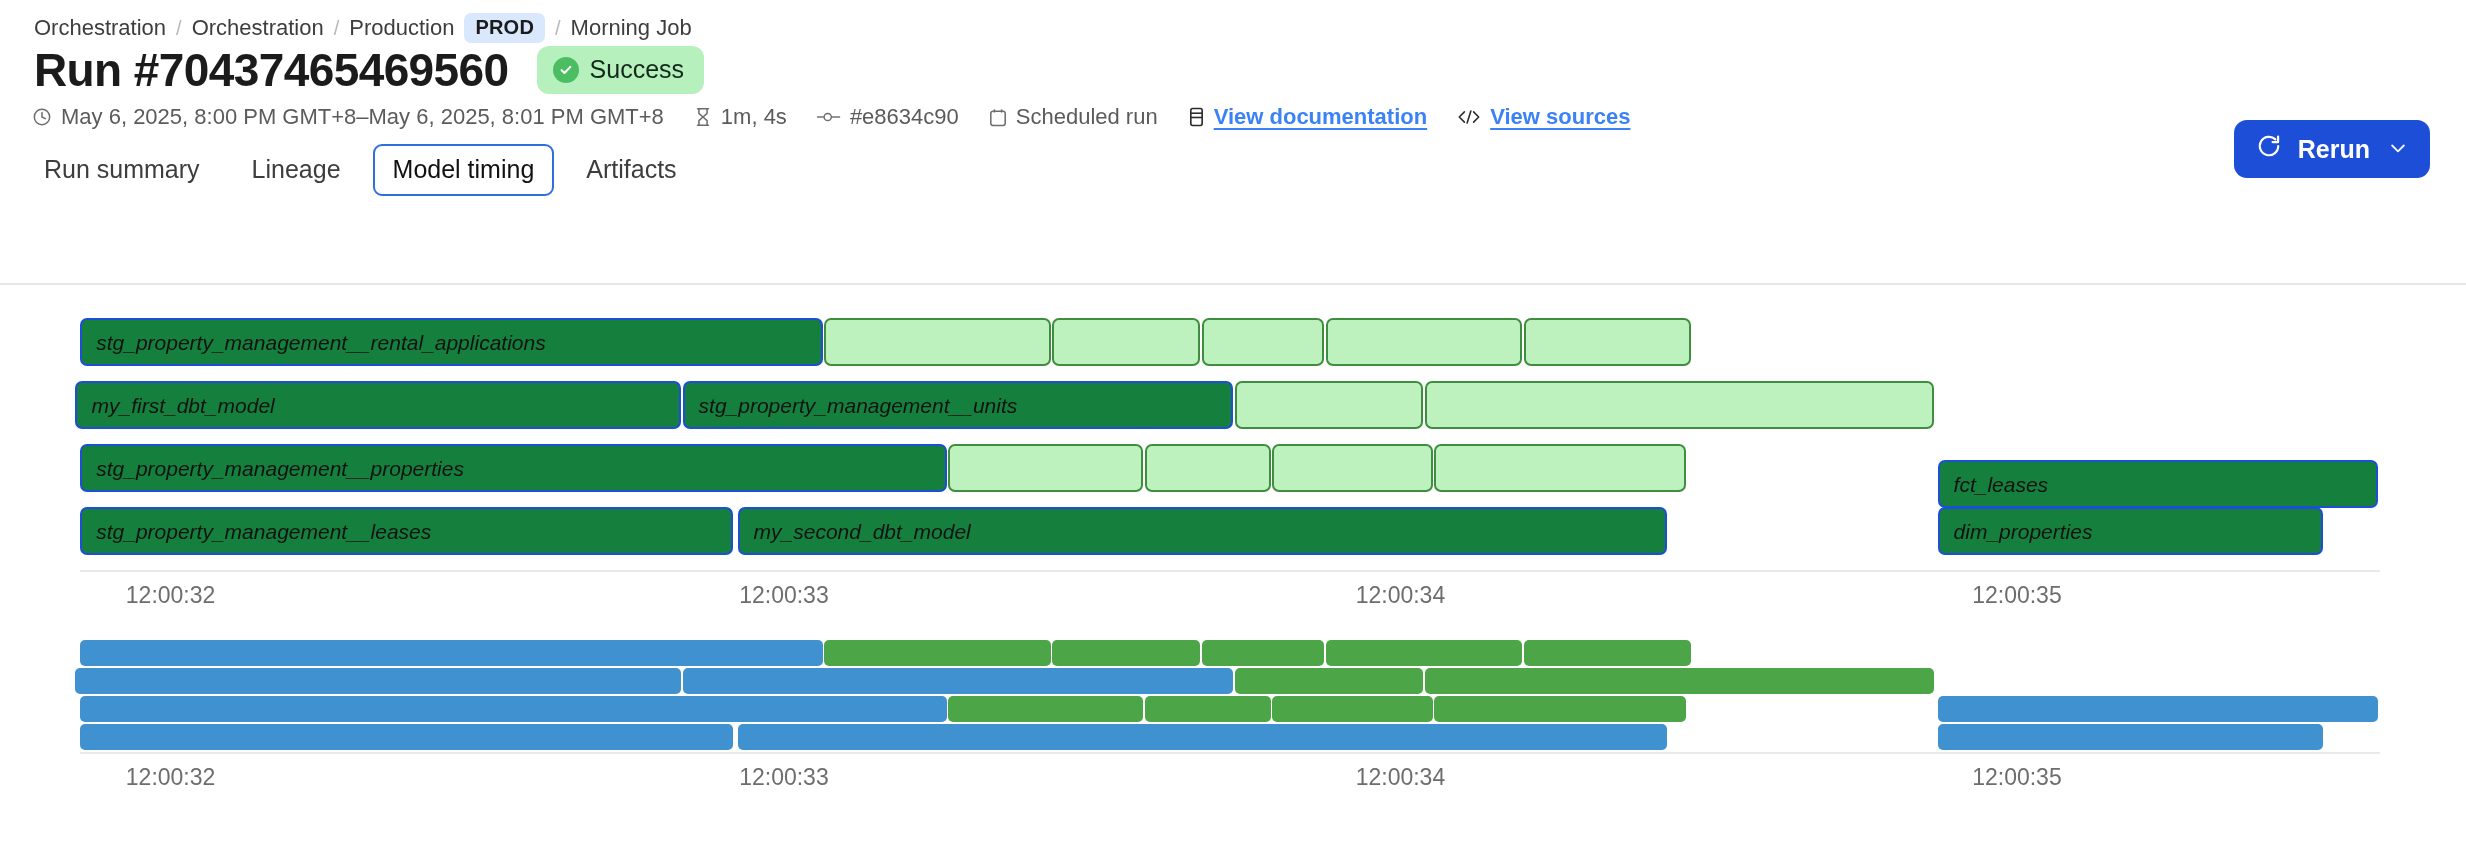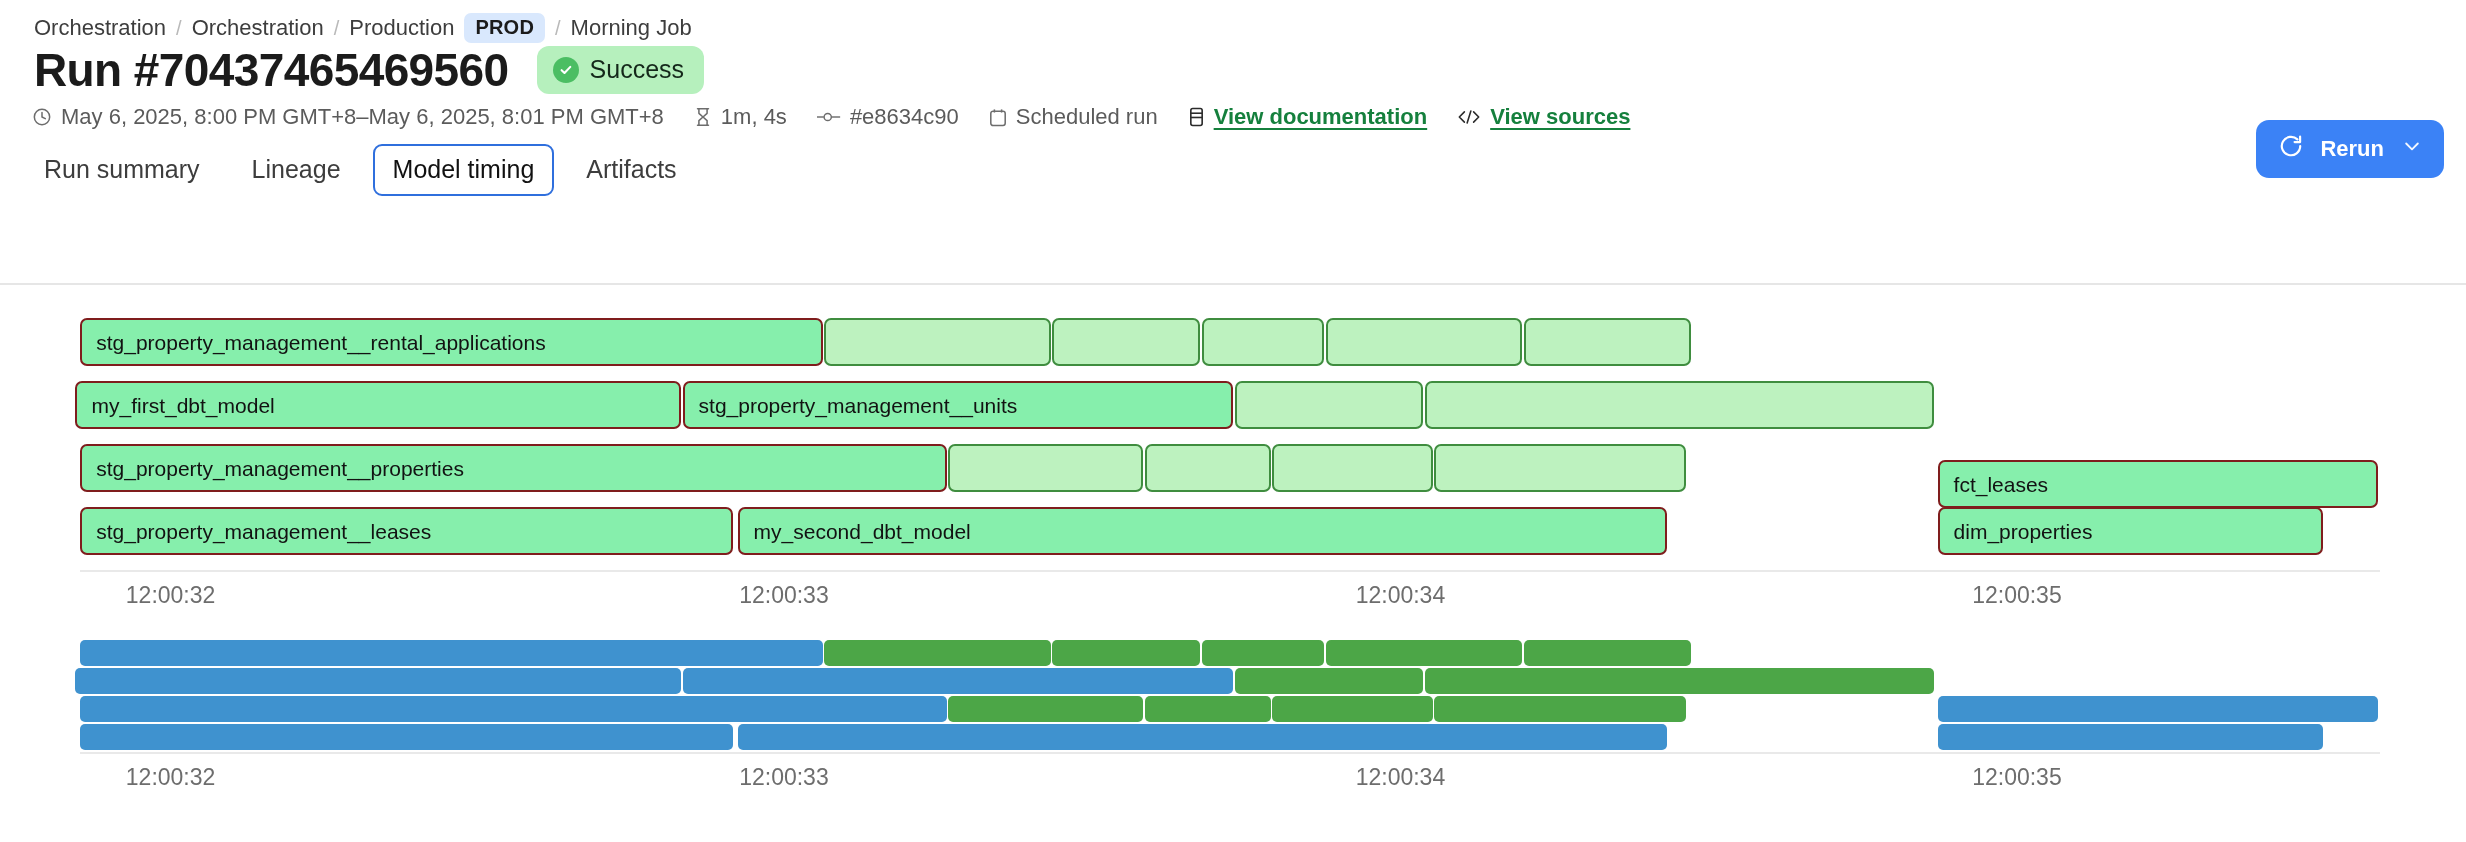--- a/index.html
+++ b/index.html
@@ -61,49 +61,49 @@
     width: 26px; height: 26px; border-radius: 50%;
     background: #4bbe63;
     display: inline-flex; align-items: center; justify-content: center;
     flex: 0 0 auto;
   }
   .check-circle svg { display: block; }
 
   
   .rerun-btn {
     position: absolute;
-    right: 22px;
+    right: 36px;
     top: 120px;
     display: inline-flex; align-items: center; gap: 16px;
-    background: #3b82f6;
+    background: #1d4ed8;
     color: #ffffff;
     border: none;
     border-radius: 13px;
     padding: 14px 22px 14px 22px;
-    font-size: 22px;
+    font-size: 25px;
     font-family: "Liberation Sans", sans-serif;
     font-weight: 700;
     cursor: pointer;
     height: 58px;
   }
   .rerun-btn .chev { opacity: .95; margin-left: 2px; }
 
   
   .meta-row {
     display: flex; align-items: center;
     gap: 30px;
     padding: 14px 0 0 32px;
     font-size: 22px;
     color: #5b5b5b;
     height: 36px;
   }
   .meta-item { display: inline-flex; align-items: center; gap: 9px; white-space: nowrap; }
   .meta-item .ico { display: inline-flex; align-items: center; justify-content: center; flex: 0 0 auto; }
   .meta-link {
-    color: #15803d;
+    color: #3b82f6;
     font-weight: 700;
     text-decoration: underline;
     text-underline-offset: 4px;
     cursor: pointer;
   }
 
   
   .tabs {
     display: flex; align-items: center;
     gap: 12px;
@@ -147,21 +147,21 @@
     cursor: pointer;
   }
   .bar .bar-label {
     font-size: 21px;
     color: #121212;
     padding-left: 14px;
     white-space: nowrap;
     line-height: 1;
   }
   
-  .bar.outline-blue  { background: #86efac; border: 2px solid #7f1d1d; }
+  .bar.outline-blue  { background: #15803d; border: 2px solid #1d4ed8; font-style: italic; }
   .bar.outline-green { background: #bdf2bf; border: 2px solid #3f8d3f; }
   
   .bar.solid-blue  { background: #3f92cf; }
   .bar.solid-green { background: #4ca647; }
 
   .axis {
     position: relative;
     border-top: 2px solid #e9e9e9;
   }
   .tick-label {

